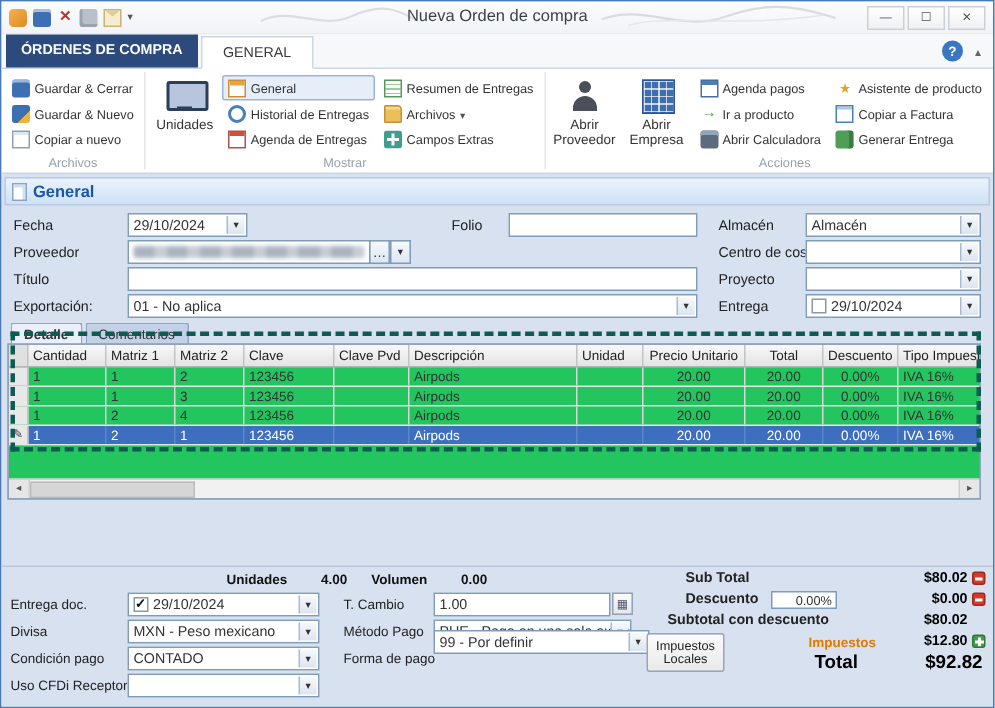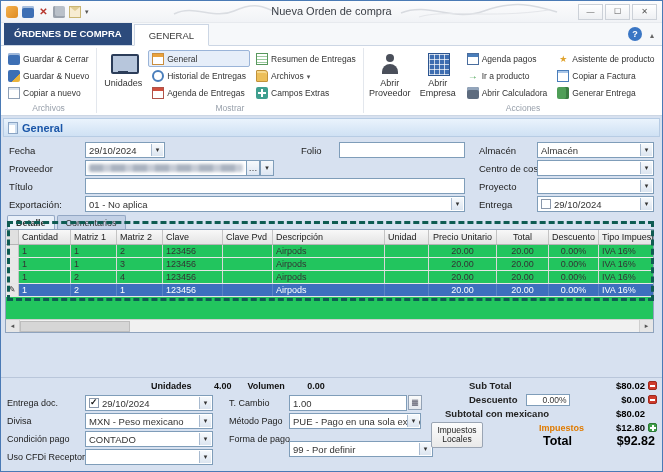--- a/index.html
+++ b/index.html
@@ -124,21 +124,21 @@
 .u-bar .uv{width:40px;text-align:right}
 .u-bar .ul2{margin-left:16px}
 .blabel{position:absolute;color:#222;white-space:nowrap}
 .sidebtn{position:absolute;width:14px;height:15px;border:1px solid #93a2b5;background:linear-gradient(#fbfbfb,#e4e8ee);display:flex;align-items:center;justify-content:center}
 .sidebtn::before{content:"▦";font-size:8px;color:#556}
 
 .totals{position:absolute;left:430px;top:1px;width:226px}
 .trow{display:flex;align-items:center;height:13px}
 .trow.h15{height:15px}
 .tlabel{font-weight:bold;color:#222;font-size:9.5px}
-.ml38{margin-left:38px}.ml14{margin-left:14px}
+.ml38{margin-left:26px}.ml14{margin-left:14px}
 .tval{margin-left:auto;font-weight:bold;color:#000;font-size:9.5px}
 .pr12{padding-right:12px}
 .badge{width:9px;height:9px;border-radius:2px;margin-left:3px;flex:none}
 .badge.red{background:linear-gradient(#fff,#fff) center/5px 2px no-repeat,#cf3b2c;border:1px solid #9e291d}
 .badge.green{background:linear-gradient(#fff,#fff) center/6px 2px no-repeat,linear-gradient(#fff,#fff) center/2px 6px no-repeat,#3f9e49;border:1px solid #2c7a35}
 .dinput{width:44px;height:12px;background:#fff;border:1px solid #7f9db9;font-size:8.5px;text-align:right;padding:0 2px;margin-left:8px;line-height:11px}
 .tblock{display:flex;margin-top:2px}
 .implocal{width:52px;height:26px;border:1px solid #9aa5b4;background:linear-gradient(#fcfcfc,#e9e9e9);border-radius:2px;font-size:8.5px;line-height:9px;text-align:center;padding-top:3px;color:#222}
 .tbr{flex:1;display:flex;flex-direction:column}
 .tline1{display:flex;align-items:center;height:11px}
@@ -455,21 +455,21 @@
       <div class="blabel" style="left:228px;top:38px">Método Pago</div>
       <div class="finput combo" style="left:288px;top:35px;width:132px">
           <span>PUE - Pago en una sola exhibic</span>
         </div>
 
       <div class="blabel" style="left:6px;top:56px">Condición pago</div>
       <div class="finput combo" style="left:84px;top:53px;width:128px">
           <span>CONTADO</span>
         </div>
       <div class="blabel" style="left:228px;top:56px">Forma de pago</div>
-      <div class="finput combo" style="left:288px;top:63px;width:144px">
+      <div class="finput combo" style="left:288px;top:42px;width:144px">
           <span>99 - Por definir</span>
         </div>
 
       <div class="blabel" style="left:6px;top:74px">Uso CFDi Receptor</div>
       <div class="finput combo" style="left:84px;top:71px;width:128px">
           <span></span>
         </div>
 
       <div class="totals">
         <div class="trow">
@@ -477,21 +477,21 @@
           <span class="tval">$80.02</span>
           <span class="badge red"></span>
         </div>
         <div class="trow h15">
           <span class="tlabel ml38">Descuento</span>
           <span class="dinput">0.00%</span>
           <span class="tval">$0.00</span>
           <span class="badge red"></span>
         </div>
         <div class="trow">
-          <span class="tlabel ml14">Subtotal con mexicano</span>
+          <span class="tlabel ml14">Subtotal con descuento</span>
           <span class="tval pr12">$80.02</span>
         </div>
         <div class="tblock">
           <div class="implocal">Impuestos Locales</div>
           <div class="tbr">
             <div class="tline1">
               <span class="imp-label">Impuestos</span>
               <span class="tval">$12.80</span>
               <span class="badge green"></span>
             </div>

